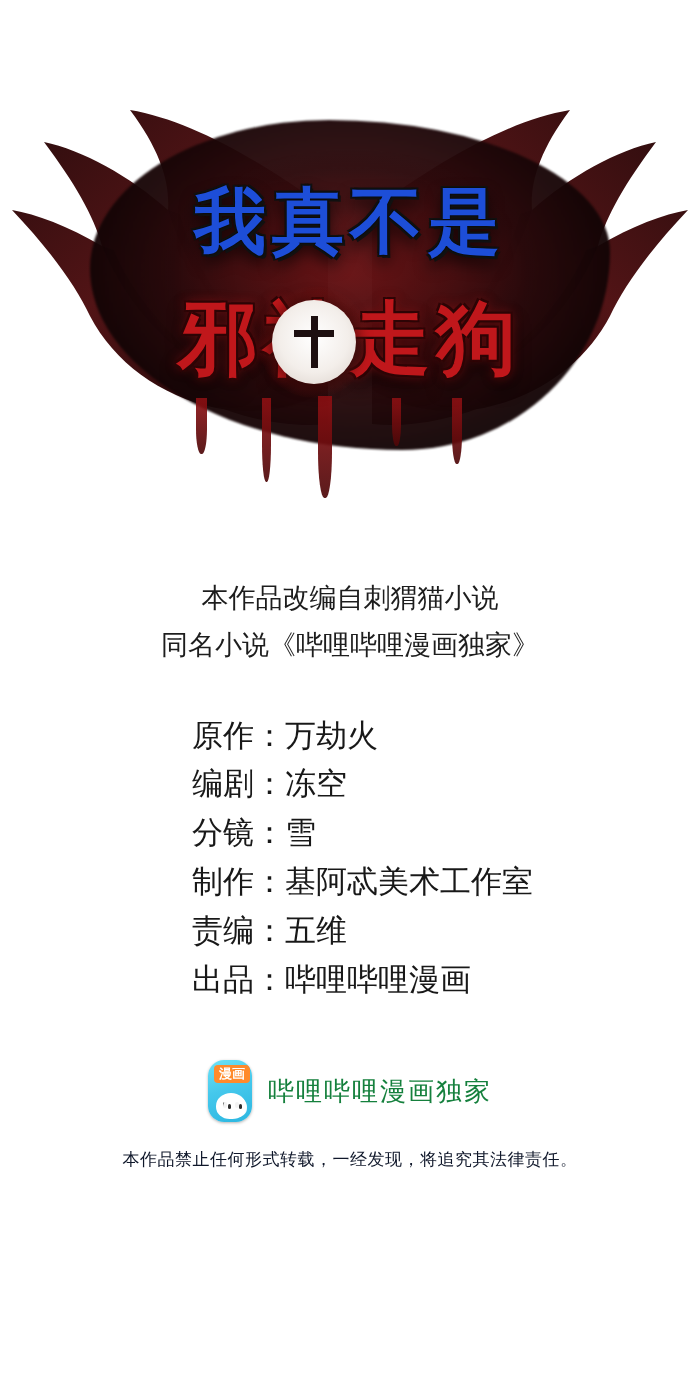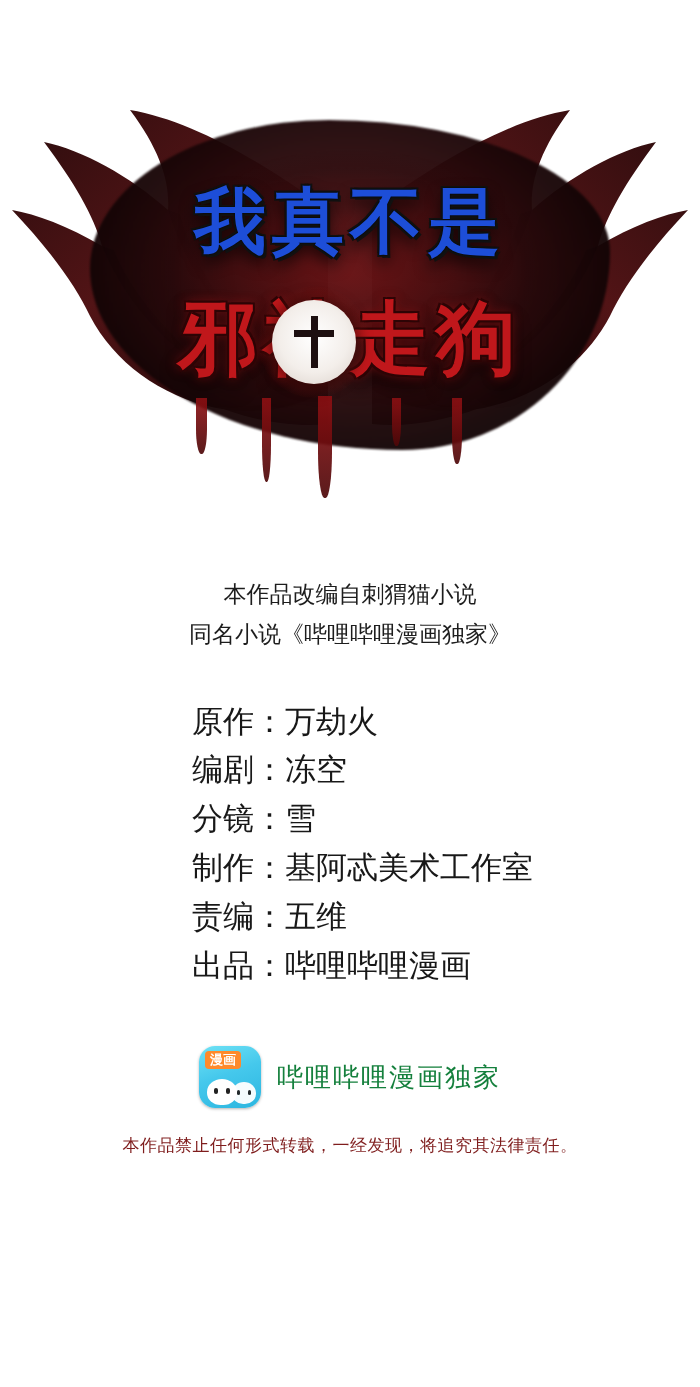--- a/index.html
+++ b/index.html
@@ -145,21 +145,21 @@
     height: 112px;
     border-radius: 50%;
     background: radial-gradient(circle, rgba(224,58,46,.85) 0%, rgba(150,20,16,.45) 45%, rgba(0,0,0,0) 72%);
   }
 
   
   .adapt {
     margin-top: 54px;
     text-align: center;
     line-height: 1.75;
-    font-size: 23px;
+    font-size: 27px;
     color: #1d1d1d;
   }
 
   .credits {
     margin: 42px 0 0 0;
     padding: 0 0 0 192px;
     list-style: none;
   }
   .credits li {
     font-size: 31px;
@@ -174,21 +174,21 @@
     text-align: center;
   }
   .brand-row {
     display: flex;
     align-items: center;
     justify-content: center;
     gap: 16px;
   }
   .app-icon {
     position: relative;
-    width: 62px;
+    width: 44px;
     height: 62px;
     border-radius: 16px;
     background: linear-gradient(160deg, #6fe2f5 0%, #45c8ec 45%, #2bb6e0 100%);
     box-shadow: 0 1px 3px rgba(0,0,0,.3);
     overflow: hidden;
     flex: none;
   }
   .app-icon .badge {
     position: absolute;
     left: 6px;
@@ -249,21 +249,21 @@
     font-size: 26px;
     font-weight: normal;
     letter-spacing: 2px;
     color: #15803d;
   }
 
   .disclaimer {
     margin-top: 26px;
     text-align: center;
     font-size: 17px;
-    color: #7f1d1d;
+    color: #0f172a;
     letter-spacing: .5px;
   }
 </style>
 </head>
 <body>
 
 <div class="title-art">
 
   <svg class="wing left" viewBox="0 0 330 400">
     <defs>

